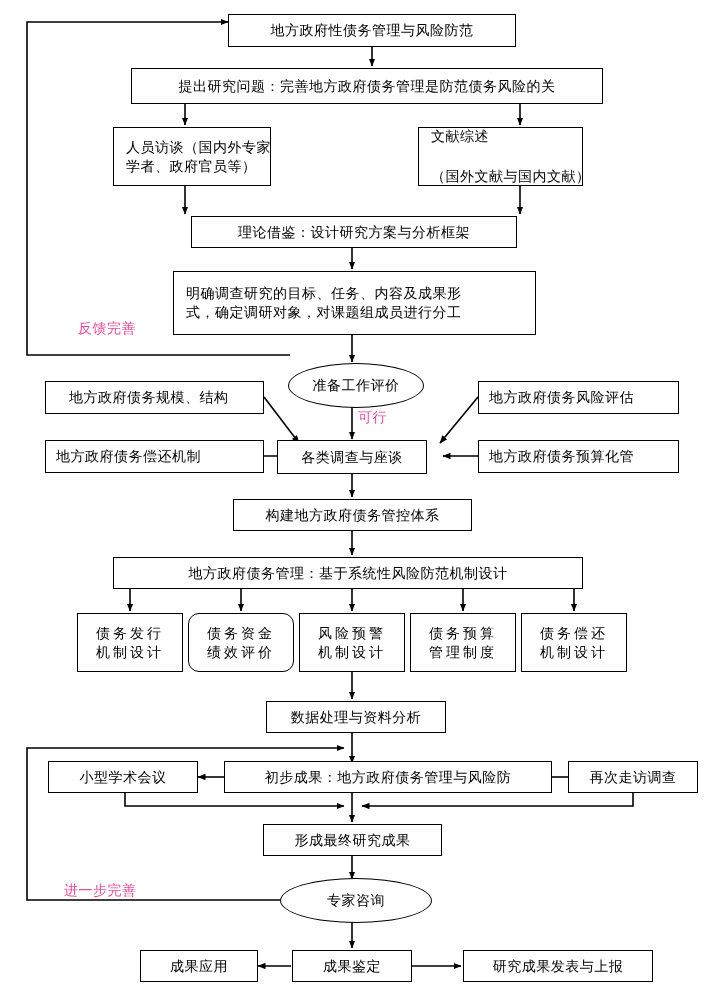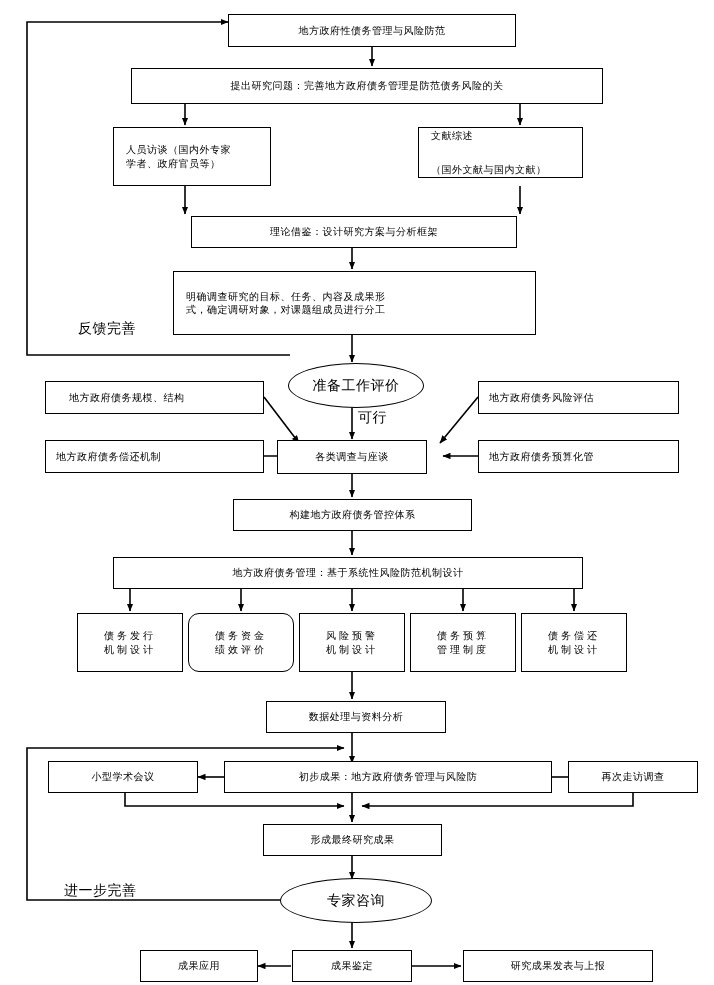--- a/index.html
+++ b/index.html
@@ -1,29 +1,29 @@
 <!DOCTYPE html>
 <html><head>
 <meta charset="utf-8">
 <style>
   html,body{margin:0;padding:0;background:#fff;}
   body{font-family:"DejaVu Sans","Liberation Sans",sans-serif;}
   #canvas{position:relative;width:714px;height:985px;background:#ffffff;overflow:hidden;}
   .node{position:absolute;box-sizing:border-box;border:1px solid #000;background:#fff;
         display:flex;align-items:center;justify-content:center;text-align:center;
-        font-size:10px;line-height:1.35;color:#000;letter-spacing:.5px;}
+        font-size:14px;line-height:1.35;color:#000;letter-spacing:.5px;}
   .node.left{justify-content:flex-start;padding-left:10px;text-align:left;}
   .node.multi{flex-direction:column;align-items:flex-start;padding-left:12px;text-align:right;justify-content:center;}
   .node.multi span{display:block;white-space:nowrap;}
   .node.ctr2{flex-direction:column;align-items:center;justify-content:center;padding:0;text-align:center;}
   .node.ctr2 span{display:block;white-space:nowrap;}
   .ellipse{position:absolute;box-sizing:border-box;border:1px solid #000;border-radius:50%;
            background:#fff;display:flex;align-items:center;justify-content:center;
            font-size:14px;color:#000;letter-spacing:.5px;}
-  .lbl{position:absolute;font-size:14px;color:#000000;letter-spacing:.5px;white-space:nowrap;}
+  .lbl{position:absolute;font-size:14px;color:#ec4899;letter-spacing:.5px;white-space:nowrap;}
   .clip{overflow:hidden;white-space:nowrap;}
   svg.wires{position:absolute;left:0;top:0;width:714px;height:985px;pointer-events:none;}
   .sp{letter-spacing:3px;}
 </style>
 </head>
 <body>
 
 <div id="canvas">
 
   <svg class="wires" viewBox="0 0 714 985">
@@ -101,21 +101,21 @@
 
   <div class="node clip" style="left:131px;top:68px;width:472px;height:36px;">
     <span>提出研究问题：完善地方政府债务管理是防范债务风险的关</span>
   </div>
 
   <div class="node multi" style="left:113px;top:127px;width:158px;height:59px;">
     <span>人员访谈（国内外专家</span>
     <span>学者、政府官员等）</span>
   </div>
 
-  <div class="node multi" style="left:418px;top:127px;width:165px;height:51px;gap:21px;">
+  <div class="node multi" style="left:418px;top:127px;width:165px;height:59px;gap:21px;">
     <span>文献综述</span>
     <span>（国外文献与国内文献）</span>
   </div>
 
   <div class="node" style="left:191px;top:216px;width:326px;height:32px;">
     <span>理论借鉴：设计研究方案与分析框架</span>
   </div>
 
   <div class="node multi" style="left:173px;top:271px;width:363px;height:64px;">
     <span>明确调查研究的目标、任务、内容及成果形</span>

